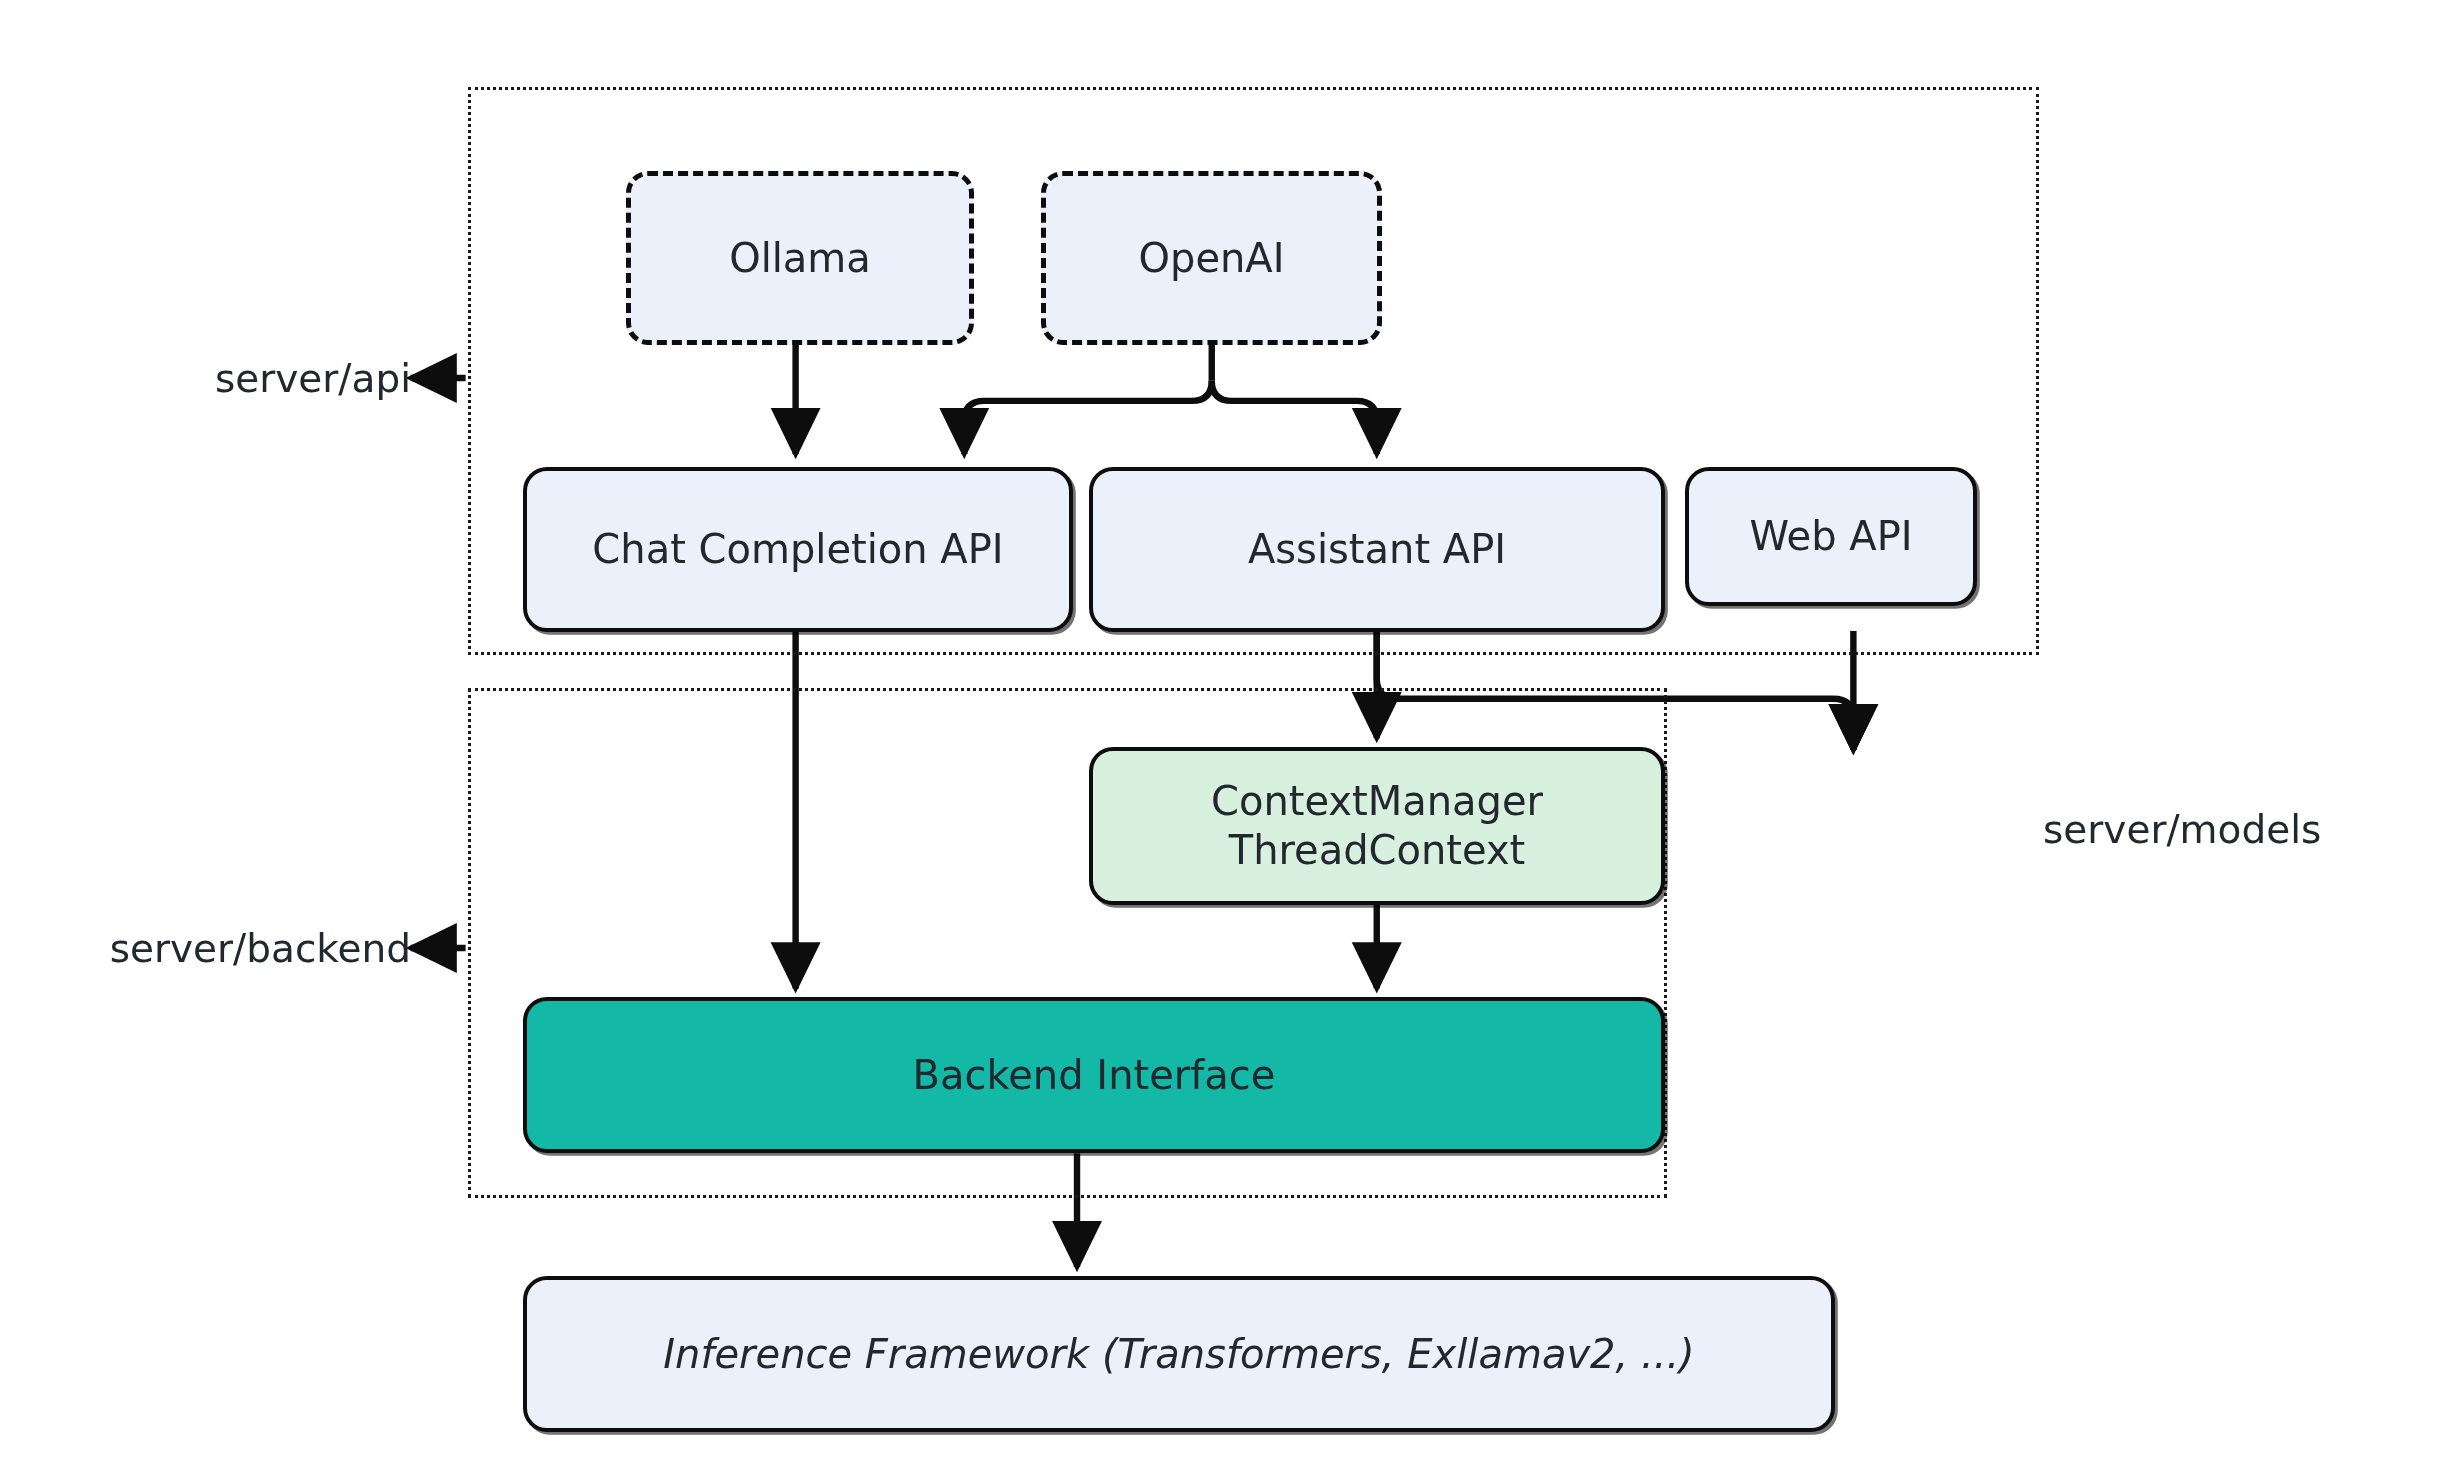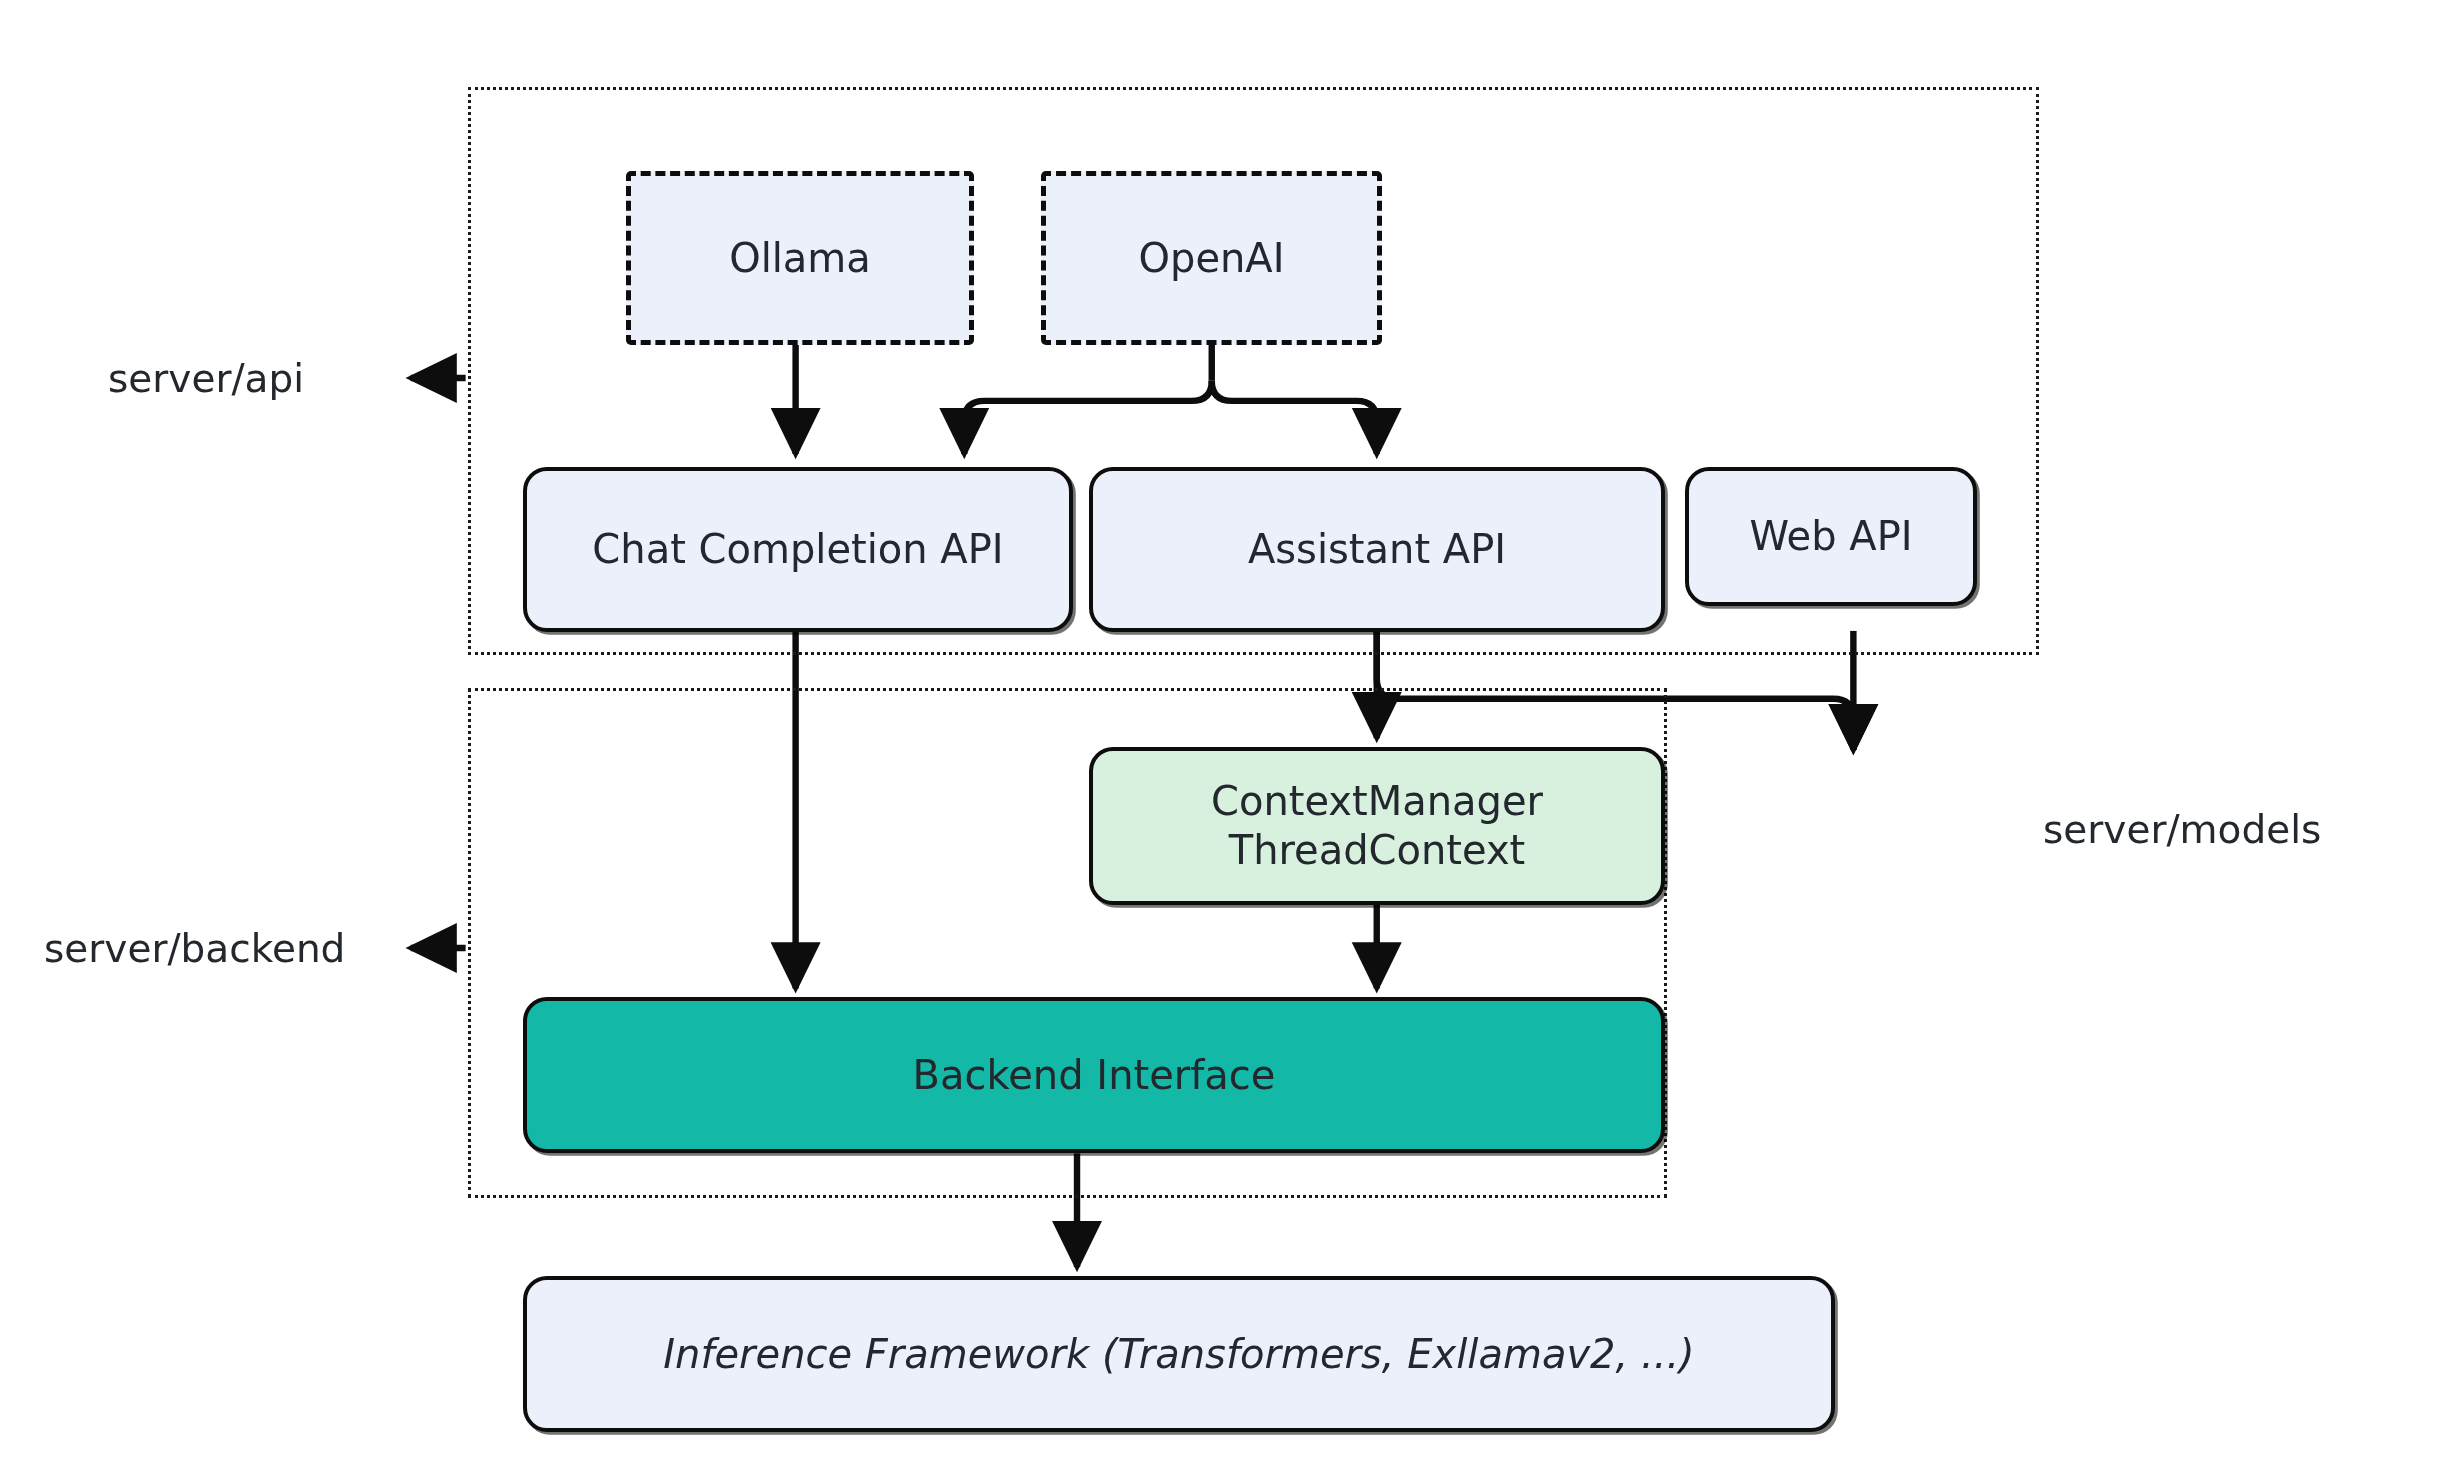--- a/index.html
+++ b/index.html
@@ -47,21 +47,21 @@
     line-height: 1.22;
   }
   .node.solid {
     border: 4.6px solid #0d0d0d;
     background: #ecf0fb;
     box-shadow: 2.8px 2.8px 0 rgba(0,0,0,0.55);
   }
   .node.dashed {
     border: 5.5px dashed #0d0d0d;
     background: #ecf0fb;
-    border-radius: 5px;
+    border-radius: 22px;
   }
   .node.green {
     background: #d8f0de;
   }
   .node.amber {
     background: #14b8a6;
   }
 
   .node-label {
     font-size: 40px;
@@ -84,21 +84,21 @@
   }
 
   
   .caption {
     position: absolute;
     font-size: 39px;
     color: #23272e;
     white-space: nowrap;
   }
   .caption.right-aligned {
-    text-align: left;
+    text-align: right;
   }
 </style>
 </head>
 <body>
 
 <div id="canvas">
 
   <svg id="wires" viewBox="0 0 2686 1614" xmlns="http://www.w3.org/2000/svg">
     <defs>
       <marker id="arrowhead" markerWidth="9" markerHeight="9" refX="7.2" refY="4.5" orient="auto" markerUnits="strokeWidth">

